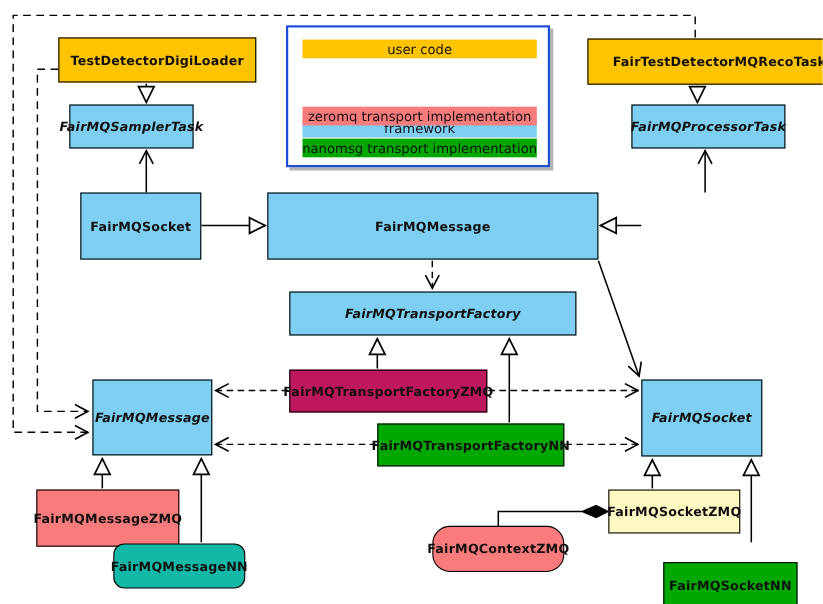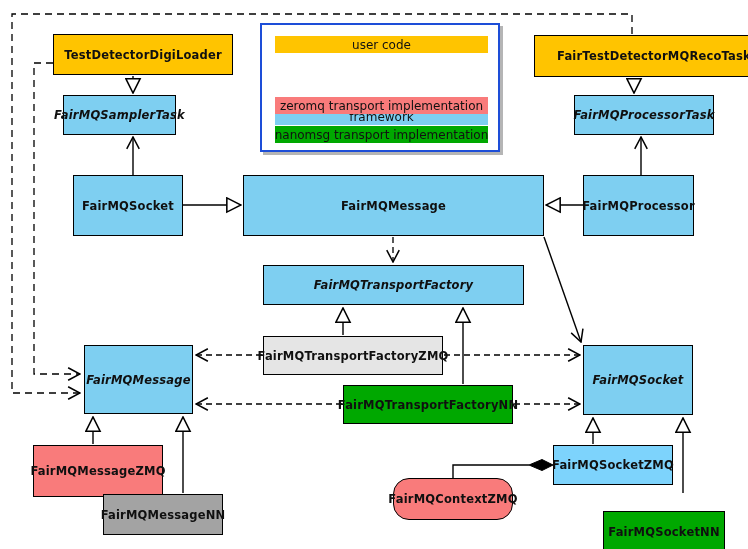--- a/index.html
+++ b/index.html
@@ -102,53 +102,50 @@
     </div>
 
   <div class="node" style="left: 73px; top: 175px; width: 110px; height: 61px; background: rgb(126, 207, 241);">
     <span>FairMQSocket</span>
     </div>
 
   <div class="node" style="left: 243px; top: 175px; width: 301px; height: 61px; background: rgb(126, 207, 241);">
     <span>FairMQMessage</span>
     </div>
 
-  <div class="node" style="left: 583px; top: 175px; width: 111px; height: 61px; background: rgb(126, 207, 241);">
-    <span>FairMQProcessor</span>
-    </div>
 
   <div class="node abstract" style="left: 263px; top: 265px; width: 261px; height: 40px; background: rgb(126, 207, 241);">
     <span>FairMQTransportFactory</span>
     </div>
 
-  <div class="node" style="left: 263px; top: 336px; width: 180px; height: 39px; background: #e5e5e5;">
+  <div class="node" style="left: 263px; top: 336px; width: 180px; height: 39px; background: #be185d;">
     <span>FairMQTransportFactoryZMQ</span>
     </div>
 
   <div class="node" style="left: 343px; top: 385px; width: 170px; height: 39px; background: rgb(0, 168, 0);">
     <span>FairMQTransportFactoryNN</span>
     </div>
 
   <div class="node abstract" style="left: 583px; top: 345px; width: 110px; height: 70px; background: rgb(126, 207, 241);">
     <span>FairMQSocket</span>
     </div>
 
   <div class="node abstract" style="left: 84px; top: 345px; width: 109px; height: 69px; background: rgb(126, 207, 241);">
     <span>FairMQMessage</span>
     </div>
 
   <div class="node" style="left: 33px; top: 445px; width: 130px; height: 52px; background: rgb(249, 123, 123);">
     <span>FairMQMessageZMQ</span>
     </div>
 
-  <div class="node" style="left: 103px; top: 494px; width: 120px; height: 41px; background: #a3a3a3;">
+  <div class="node" style="left: 103px; top: 494px; width: 120px; height: 41px; background: #14b8a6; border-radius: 10px;">
     <span>FairMQMessageNN</span>
     </div>
 
-  <div class="node" style="left: 553px; top: 445px; width: 120px; height: 40px; background: #7dd3fc;">
+  <div class="node" style="left: 553px; top: 445px; width: 120px; height: 40px; background: #fef9c3;">
     <span>FairMQSocketZMQ</span>
     </div>
 
   <div class="node" style="left: 603px; top: 494px; width: 122px; height: 42px; background: rgb(0, 168, 0); margin-top: 17px;">
     <span>FairMQSocketNN</span>
     </div>
 
   <div class="node" style="left: 393px; top: 478px; width: 120px; height: 42px; background: rgb(249, 123, 123); border-radius: 16px;">
     <span>FairMQContextZMQ</span>
     </div>

